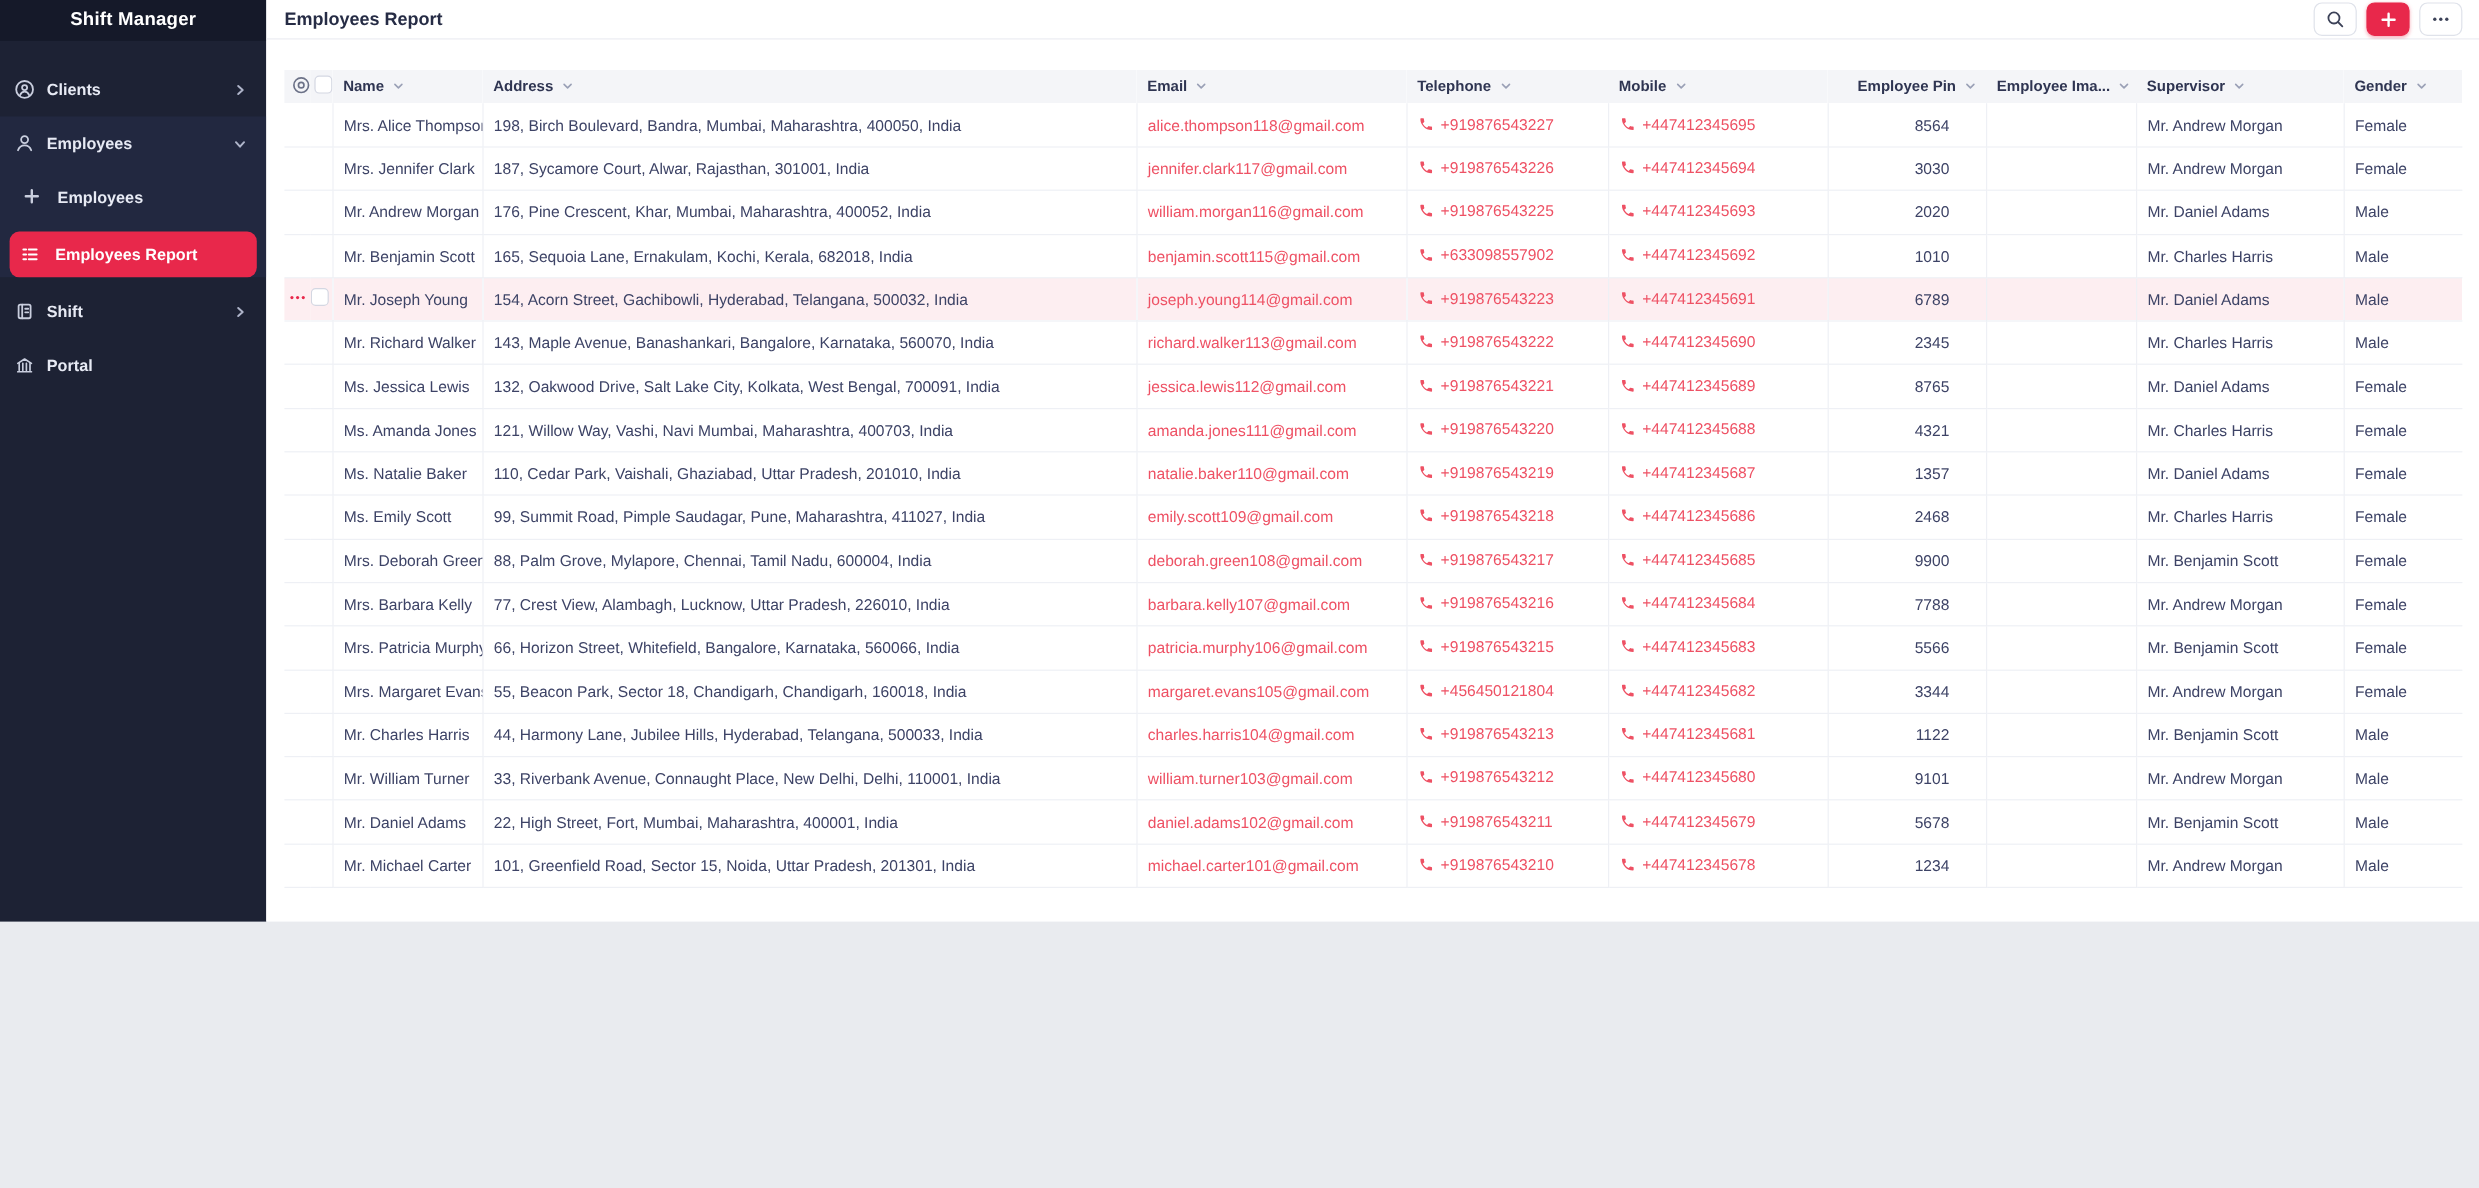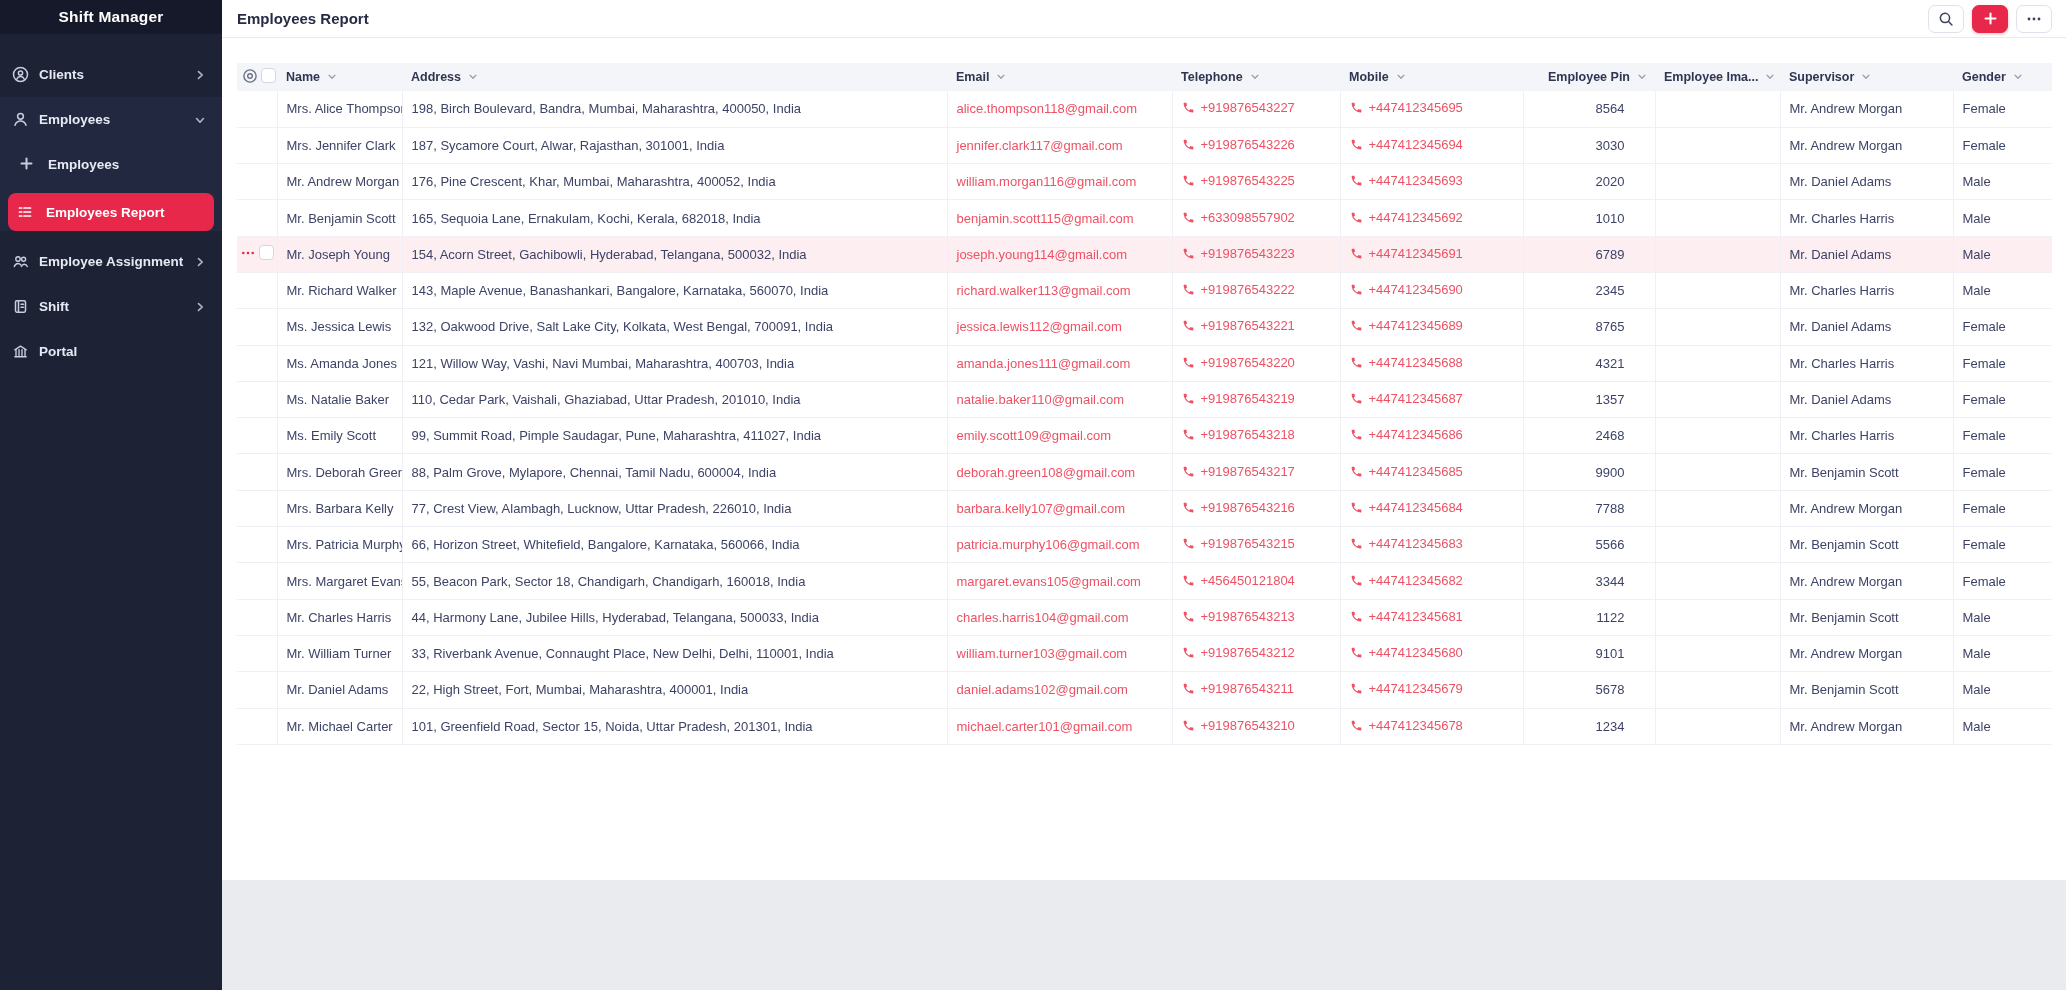--- a/index.html
+++ b/index.html
@@ -1,18 +1,18 @@
 <!DOCTYPE html>
 <html><head>
 <meta charset="utf-8">
 <style>
   * { margin:0; padding:0; box-sizing:border-box; }
   html,body { width:2066px; height:990px; overflow:hidden; }
   body { font-family:"Liberation Sans","DejaVu Sans",sans-serif; background:#e9ebef; }
-  .app { display:flex; width:2066px; height:990px; }
+  .app { display:flex; width:2066px; height:768px; }
 
   
   .sidebar { width:222px; min-width:222px; height:100%; background:#1d2234; color:#e7eaf4; display:flex; flex-direction:column; }
   .sb-title { height:34px; background:#151929; color:#ffffff; font-size:15.5px; font-weight:700; display:flex; align-items:center; justify-content:center; letter-spacing:.2px; }
   .sb-nav { padding-top:18px; }
   .sb-item { position:relative; height:45px; display:flex; align-items:center; padding-left:12px; cursor:pointer; font-size:13.5px; font-weight:700; color:#e7eaf4; }
   .sb-item .sb-ic { width:17px; height:17px; margin-right:10px; display:inline-flex; color:#c9cede; flex:none; }
   .sb-item .sb-chev { position:absolute; right:16px; width:12px; height:12px; color:#aeb4c9; display:inline-flex; }
   .sb-group { background:#222840; }
   .sb-item.sub { padding-left:19px; }
@@ -28,21 +28,21 @@
   .page-title { font-size:15px; font-weight:700; color:#262c45; }
   .topbar-actions { margin-left:auto; display:flex; gap:8px; align-items:center; }
   .tb-btn { height:28px; min-width:32px; padding:0 9px; background:#ffffff; border:1px solid #dfe2ea; border-radius:7px; display:flex; align-items:center; justify-content:center; cursor:pointer; color:#3c4258; }
   .tb-btn.red { background:#e8284b; border-color:#e8284b; color:#ffffff; box-shadow:0 1px 3px rgba(232,40,75,.35); min-width:36px; }
 
   .content { background:#ffffff; height:842px; padding:25px 14px 0 15px; overflow:hidden; }
   .filler { flex:1; background:#e9ebef; }
 
   
   table { table-layout:fixed; width:1815px; border-collapse:collapse; }
-  thead th { height:28px; background:#f4f5f8; font-size:12.5px; font-weight:700; color:#2f3552; text-align:center; padding:0 6px 0 9px; white-space:nowrap; overflow:hidden; cursor:pointer; }
+  thead th { height:28px; background:#f4f5f8; font-size:12.5px; font-weight:700; color:#2f3552; text-align:right; padding:0 6px 0 9px; white-space:nowrap; overflow:hidden; cursor:pointer; }
   .th-inner { display:flex; align-items:center; gap:7px; }
   .th-inner.right { justify-content:flex-end; }
   .sortchev { color:#9aa0b6; flex:none; }
   tbody td { height:36.3px; font-size:13px; color:#3d4366; padding:0 6px 0 9px; border-bottom:1px solid #eef0f5; border-right:1px solid #eef0f5; white-space:nowrap; overflow:hidden; background:#ffffff; }
   tbody td.no-r { border-right:none; }
   tbody tr.highlighted td { background:#fdeef1; }
   td.c-email, td.c-tel, td.c-mob { color:#ee5164; cursor:pointer; }
   .phone-wrap { display:inline-flex; align-items:center; gap:6px; }
   .phone-ic { width:13px; height:13px; color:#ee5164; flex:none; }
   td.c-pin { text-align:right; padding-right:30px; }
@@ -108,36 +108,20 @@
         <div class="sb-item sub active">
           <span class="sb-ic">
             <svg width="16" height="16" viewBox="0 0 16 16" fill="none" stroke="currentColor" stroke-width="1.7" stroke-linecap="round">
                 <path d="M2.5 4h2.2M7 4h6.5M2.5 8h2.2M7 8h6.5M2.5 12h2.2M7 12h6.5"></path>
               </svg>
           </span>
           <span class="sb-label">Employees Report</span>
         </div>
       </div>
 
-      <div class="sb-item after-group">
-        <span class="sb-ic">
-          <svg width="17" height="17" viewBox="0 0 17 17" fill="none" stroke="currentColor" stroke-width="1.4" stroke-linecap="round">
-              <circle cx="6" cy="6" r="2.2"></circle>
-              <circle cx="11.6" cy="6.2" r="2"></circle>
-              <path d="M2.3 13.6c.7-2 1.9-3.1 3.7-3.1 1.2 0 2.1.5 2.9 1.5"></path>
-              <path d="M9.4 13.6c.6-1.6 1.5-2.4 2.8-2.4 1.5 0 2.5.8 3.1 2.4"></path>
-            </svg>
-        </span>
-        <span class="sb-label">Employee Assignment</span>
-        <span class="sb-chev">
-          <svg width="12" height="12" viewBox="0 0 16 16" fill="none" stroke="currentColor" stroke-width="2.2" stroke-linecap="round" stroke-linejoin="round">
-              <path d="M6 3.5l5 4.5-5 4.5"></path>
-            </svg>
-        </span>
-      </div>
 
       <div class="sb-item">
         <span class="sb-ic">
           <svg width="17" height="17" viewBox="0 0 17 17" fill="none" stroke="currentColor" stroke-width="1.5" stroke-linecap="round">
               <rect x="3.5" y="2.8" width="10" height="11.4" rx="1.4"></rect>
               <path d="M6.5 2.8v11.4M9 6.3h2.5M9 9.3h2.5"></path>
             </svg>
         </span>
         <span class="sb-label">Shift</span>
         <span class="sb-chev">

